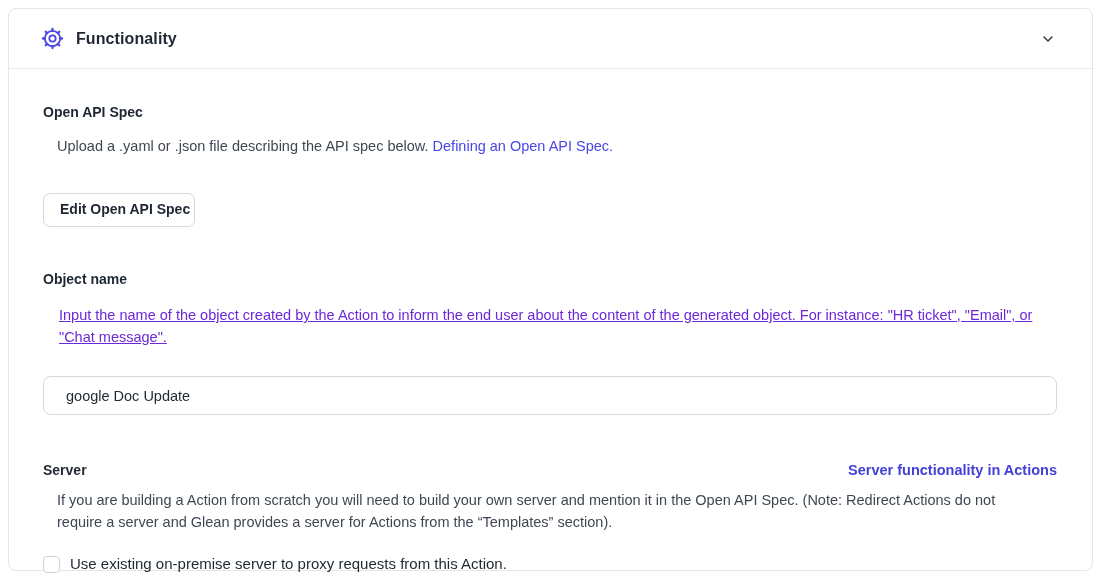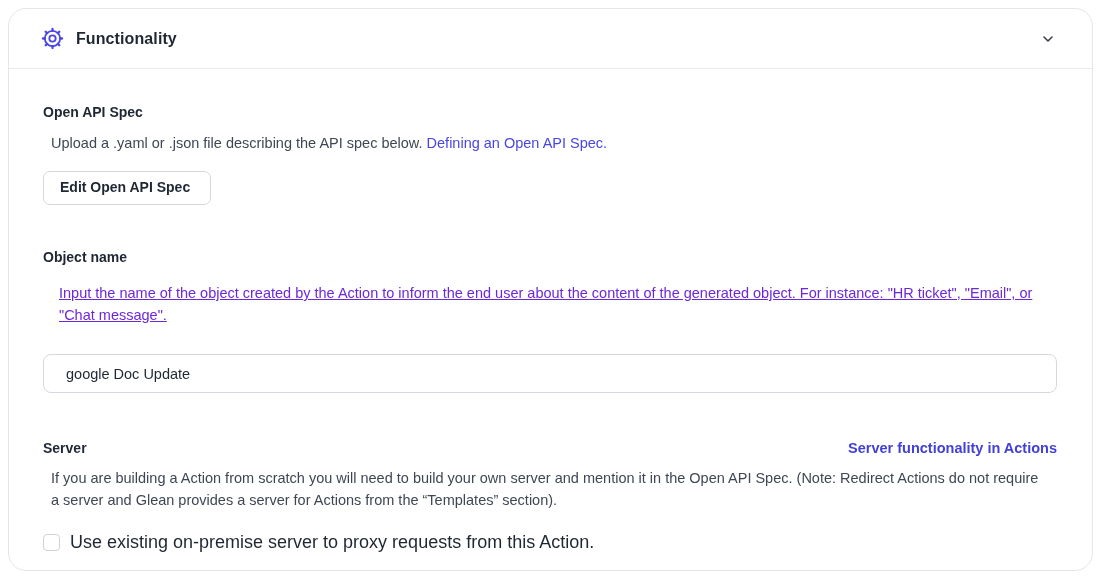--- a/index.html
+++ b/index.html
@@ -14,21 +14,21 @@
     -webkit-font-smoothing: antialiased;
   }
   .panel {
     position: absolute;
     left: 8px;
     top: 8px;
     width: 1085px;
     height: 563px;
     background: #ffffff;
     border: 1px solid #e4e6e9;
-    border-radius: 18px;
+    border-radius: 8px;
   }
   .panel-header {
     display: flex;
     align-items: center;
     height: 60px;
     padding: 0 36px 0 32px;
     border-bottom: 1px solid #e8eaed;
   }
   .gear-wrap { display: flex; align-items: center; margin-right: 12px; }
   .header-title {
@@ -48,32 +48,32 @@
     font-size: 14.5px;
     line-height: 22px;
   }
   .section-label {
     font-size: 14px;
     font-weight: 600;
     color: #1f2733;
     line-height: 17px;
     margin: 0 0 11px 0;
   }
-  .desc-dark { color: #3f4753; margin: 8px; }
+  .desc-dark { color: #3f4753; margin: 14px; }
   .desc-gray { color: #6d28d9; margin: 16px; text-decoration: underline; }
   a.inline-link {
     color: #4946e4;
     text-decoration: none;
     cursor: pointer;
     margin-left: 4px;
   }
   .btn {
     display: inline-block;
-    margin-top: 9px;
-    padding: 7px 20px 8px 16px;
+    margin-top: 22px;
+    padding: 7px 4px 8px 16px;
     font-family: inherit;
     font-size: 14px;
     font-weight: 600;
     line-height: 17px;
     color: #1f2733;
     background: #ffffff;
     border: 1px solid #d5d8dd;
     border-radius: 7px;
     cursor: pointer;
   }
@@ -115,21 +115,21 @@
     width: 17px;
     height: 17px;
     background: #ffffff;
     border: 1px solid #ced2d8;
     border-radius: 4px;
     cursor: pointer;
     flex: none;
   }
   .checkbox-label {
     margin-left: 10px;
-    font-size: 18px;
+    font-size: 15px;
     color: #1f2733;
   }
 </style>
 </head>
 <body>
 
 <div class="panel">
 
   <div class="panel-header">
     <span class="gear-wrap">

